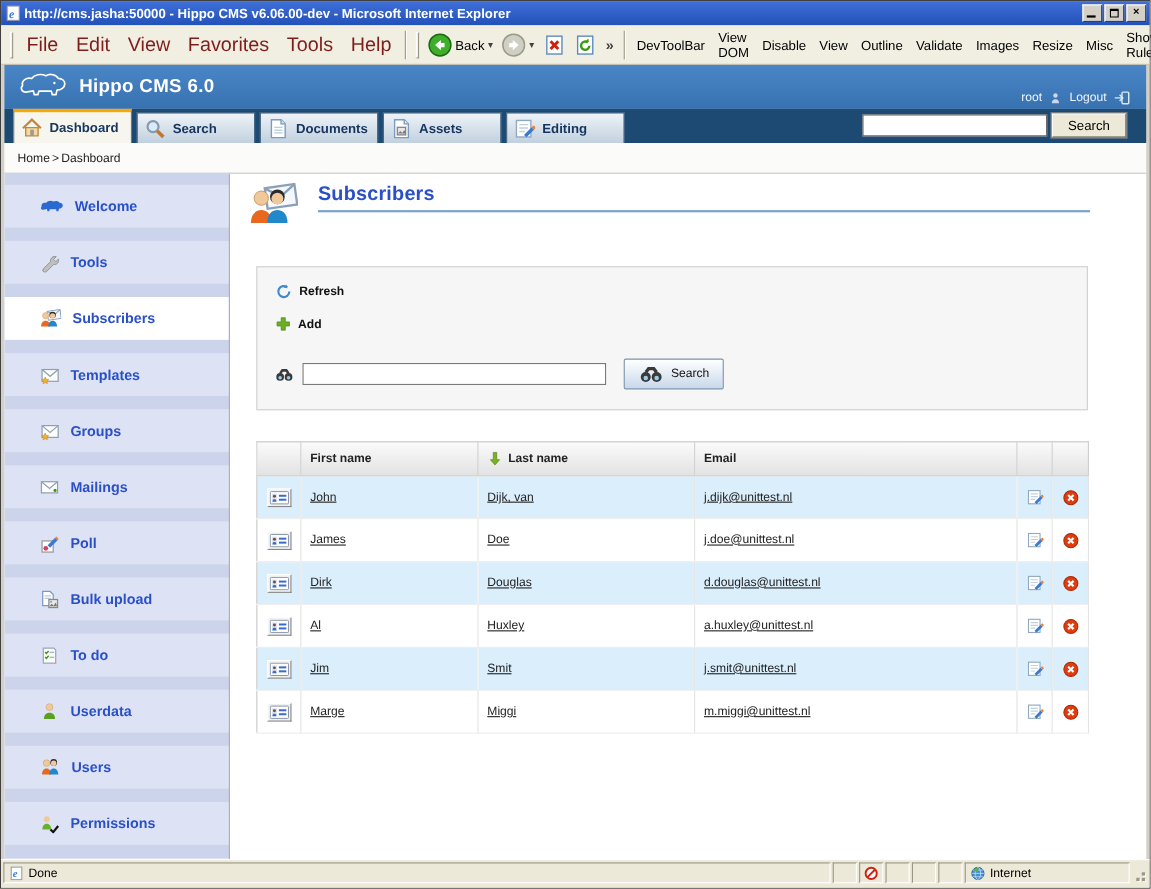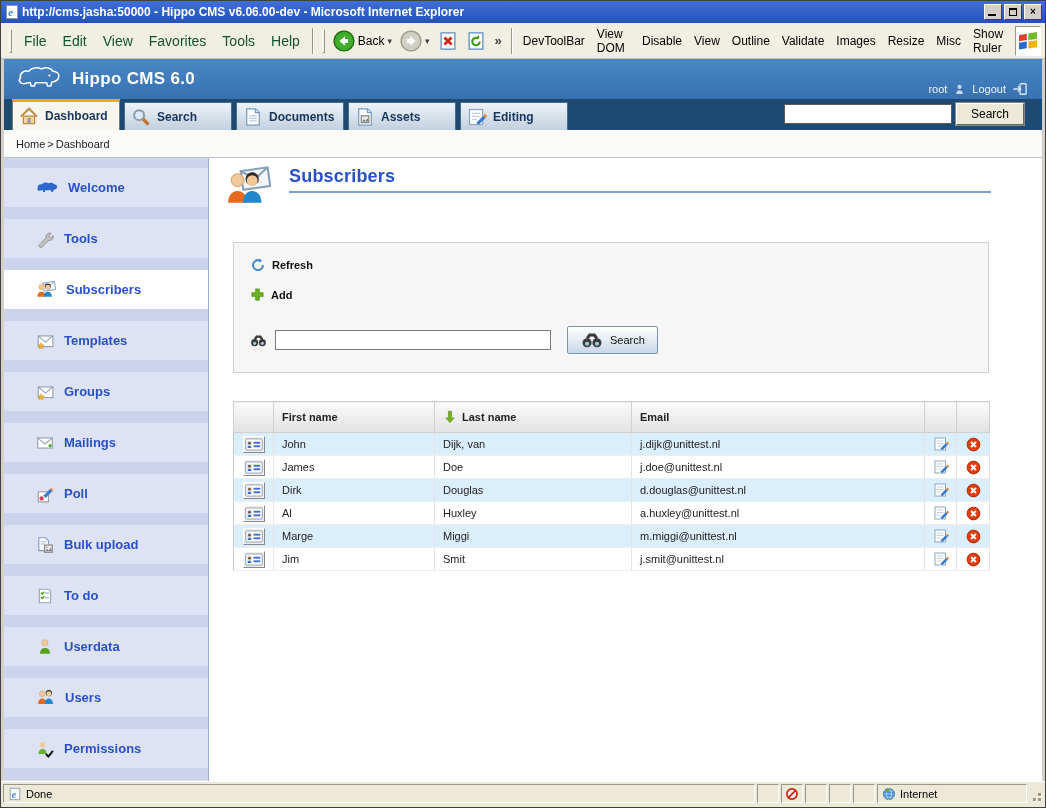--- a/index.html
+++ b/index.html
@@ -18,21 +18,21 @@
             font-size:10px; font-weight:bold; text-align:center; line-height:14px; color:#000; }
   .winbtn .maxsq { position:absolute; left:4px; top:3px; width:8px; height:8px;
                    border:1px solid #000; border-top-width:2px; }
   .winbtn .minbar { position:absolute; left:3px; bottom:3px; width:8px; height:2px; background:#000; }
 
   
   .menurow { height:36px; flex:0 0 36px; background:#f1efe2; display:flex; align-items:center;
              border-bottom:1px solid #c8c4b0; padding:0 4px; }
   .grip { width:3px; height:24px; background:#f1efe2; border:1px solid;
           border-color:#fff #9a9784 #9a9784 #fff; margin:0 4px; flex:0 0 3px; }
-  .menu-item { font-size:14px; color:#14532d; padding:4px 8px; cursor:default; }
+  .menu-item { font-size:18px; color:#7f1d1d; padding:4px 8px; cursor:default; }
   .tsep { width:2px; height:26px; border-left:1px solid #9a9784; border-right:1px solid #fff;
           margin:0 4px; }
   .navbtn { display:flex; align-items:center; gap:3px; padding:2px 4px; font-size:12px; }
   .ddown { font-size:9px; color:#404040; }
   .chev { font-size:13px; font-weight:bold; color:#404040; padding:0 5px; }
   .dev-item { font-size:12px; color:#000; padding:4px 6px; }
   .throbber { margin-left:auto; width:32px; height:30px; background:#fff; border:1px solid;
               border-color:#9a9784 #fff #fff #9a9784; display:flex; align-items:center;
               justify-content:center; }
 
@@ -87,22 +87,22 @@
   .search-btn { margin-left:8px; display:flex; align-items:center; gap:6px; height:28px; padding:0 12px;
                 background:linear-gradient(#ffffff,#c8d8ea); border:1px solid #7a93ad; border-radius:2px;
                 font-size:11px; color:#111; cursor:pointer; }
 
   .summary { margin-top:28px; font-size:11px; font-weight:bold; color:#3366cc; }
 
   table.subs { margin-top:28px; width:756px; border-collapse:collapse; table-layout:fixed;
                border:1px solid #c8c8c8; font-size:11px; color:#222; }
   table.subs th { background:linear-gradient(#fafafa,#e2e2e2); font-weight:bold; text-align:left;
                   height:31px; padding:0 8px; border:1px solid #d0d0d0; }
-  table.subs td { height:23px; padding:0 8px; border-right:1px solid #e4e4e4;
-                  border-bottom:1px solid #eee; white-space:nowrap; overflow:hidden; }
+  table.subs td { height:39px; padding:0 8px; border-right:1px solid #e4e4e4;
+                  border-bottom:1px solid #eee; white-space:nowrap; overflow:hidden;text-decoration:underline; }
   table.subs tbody tr:nth-child(odd) { background:#dbeefb; }
   table.subs tbody tr:nth-child(even) { background:#fff; }
   .cell-ic { text-align:center !important; padding:0 2px !important; }
   .vcard-btn { display:inline-block; width:22px; height:17px; background:#f0f0f0; border:1px solid;
                border-color:#fff #888 #888 #fff; line-height:0; padding:1px; cursor:pointer; }
   .th-sort { display:flex; align-items:center; gap:5px; }
 
   
   .statusbar { height:26px; flex:0 0 26px; background:#ece9d8; border-top:1px solid #fff;
                display:flex; align-items:stretch; padding:2px 2px 4px 2px; font-size:11px; color:#000; }
@@ -623,37 +623,37 @@
                     <use href="#i-editnote"></use>
                   </svg></td>
               <td class="cell-ic"><svg class="ic" width="15" height="15">
                     <use href="#i-delete"></use>
                   </svg></td>
             </tr>
             <tr>
               <td class="cell-ic"><span class="vcard-btn"><svg class="ic" width="18" height="13">
                       <use href="#i-vcard"></use>
                     </svg></span></td>
-              <td>Marge</td>
-              <td>Miggi</td>
-              <td>m.miggi@unittest.nl</td>
+              <td>Jim</td>
+              <td>Smit</td>
+              <td>j.smit@unittest.nl</td>
               <td class="cell-ic"><svg class="ic" width="16" height="16">
                     <use href="#i-editnote"></use>
                   </svg></td>
               <td class="cell-ic"><svg class="ic" width="15" height="15">
                     <use href="#i-delete"></use>
                   </svg></td>
             </tr>
             <tr>
               <td class="cell-ic"><span class="vcard-btn"><svg class="ic" width="18" height="13">
                       <use href="#i-vcard"></use>
                     </svg></span></td>
-              <td>Jim</td>
-              <td>Smit</td>
-              <td>j.smit@unittest.nl</td>
+              <td>Marge</td>
+              <td>Miggi</td>
+              <td>m.miggi@unittest.nl</td>
               <td class="cell-ic"><svg class="ic" width="16" height="16">
                     <use href="#i-editnote"></use>
                   </svg></td>
               <td class="cell-ic"><svg class="ic" width="15" height="15">
                     <use href="#i-delete"></use>
                   </svg></td>
             </tr>
           </tbody>
         </table>
       </div>

